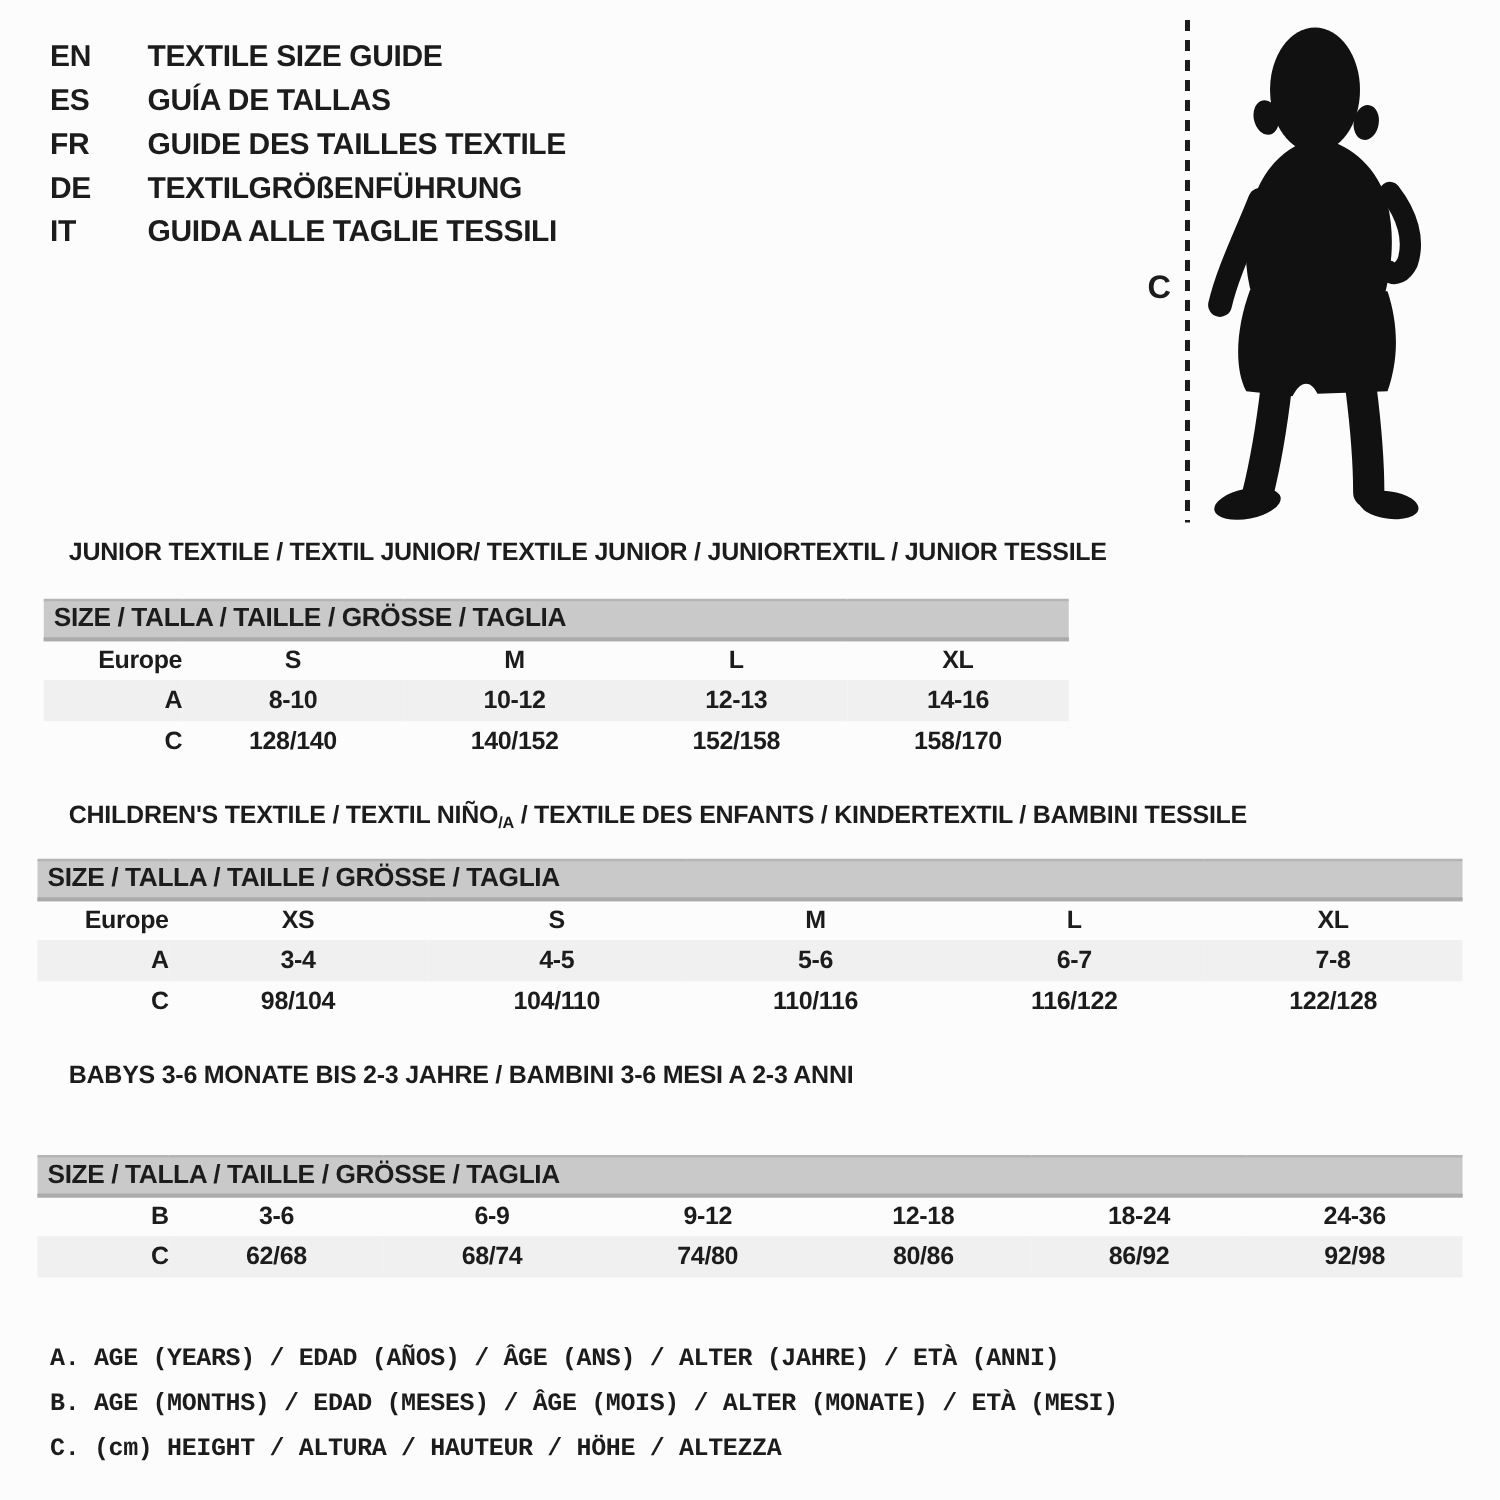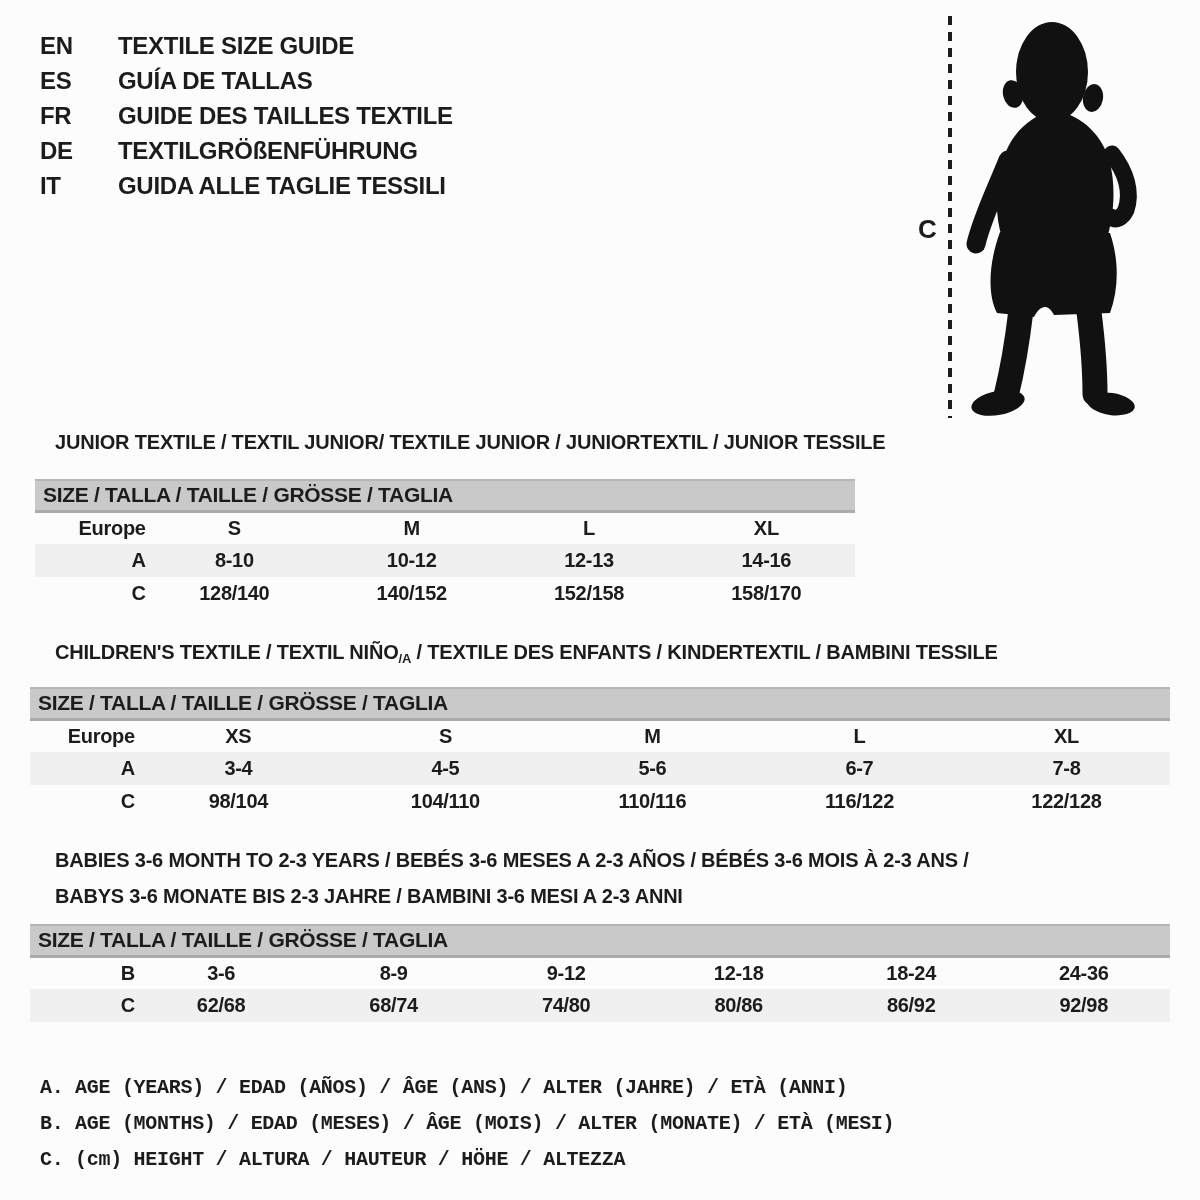--- a/index.html
+++ b/index.html
@@ -189,21 +189,20 @@
         <td>98/104</td>
         <td>104/110</td>
         <td>110/116</td>
         <td>116/122</td>
         <td>122/128</td>
       </tr>
     </tbody>
   </table>
 
   <div class="sec-title sec-babies-title">
-    <div>BABIES 3-6 MONTH TO 2-3 YEARS / BEBÉS 3-6 MESES A 2-3 AÑOS / BÉBÉS 3-6 MOIS À 2-3 ANS /</div>
     <div>BABYS 3-6 MONATE BIS 2-3 JAHRE / BAMBINI 3-6 MESI A 2-3 ANNI</div>
   </div>
   <table class="size-table t-babies">
     <colgroup>
         <col class="c-label">
         <col>
         <col>
         <col>
         <col>
         <col>
@@ -211,21 +210,21 @@
       </colgroup>
     <thead>
       <tr>
         <th colspan="7">SIZE / TALLA / TAILLE / GRÖSSE / TAGLIA</th>
       </tr>
     </thead>
     <tbody>
       <tr>
         <td class="rowlabel">B</td>
         <td>3-6</td>
-        <td>8-9</td>
+        <td>6-9</td>
         <td>9-12</td>
         <td>12-18</td>
         <td>18-24</td>
         <td>24-36</td>
       </tr>
       <tr>
         <td class="rowlabel">C</td>
         <td>62/68</td>
         <td>68/74</td>
         <td>74/80</td>

